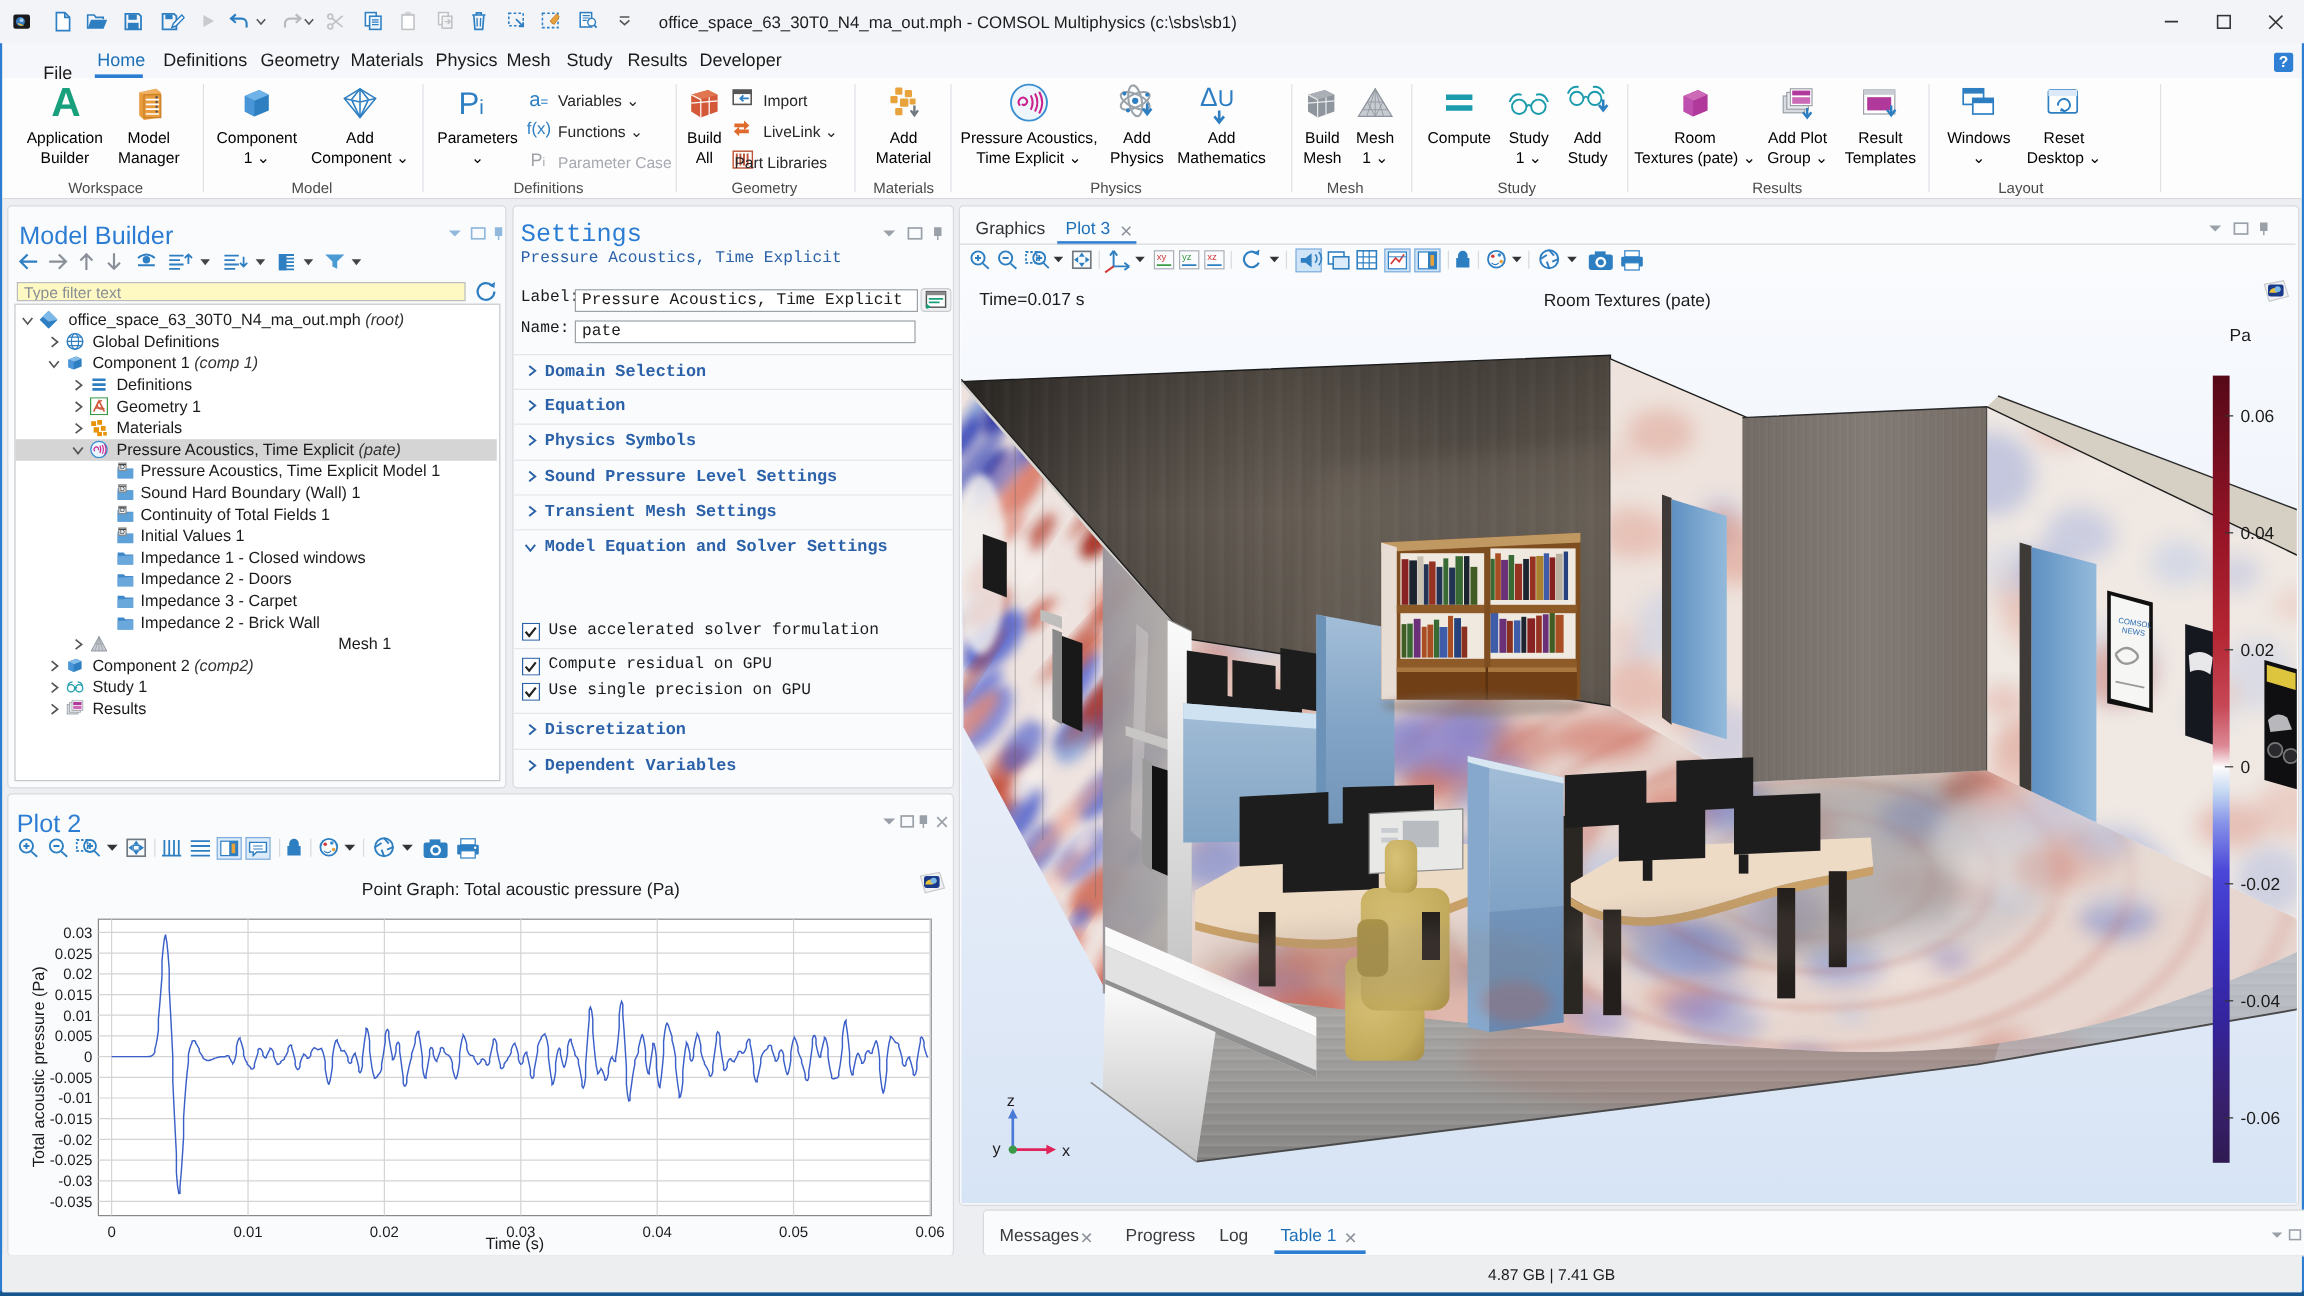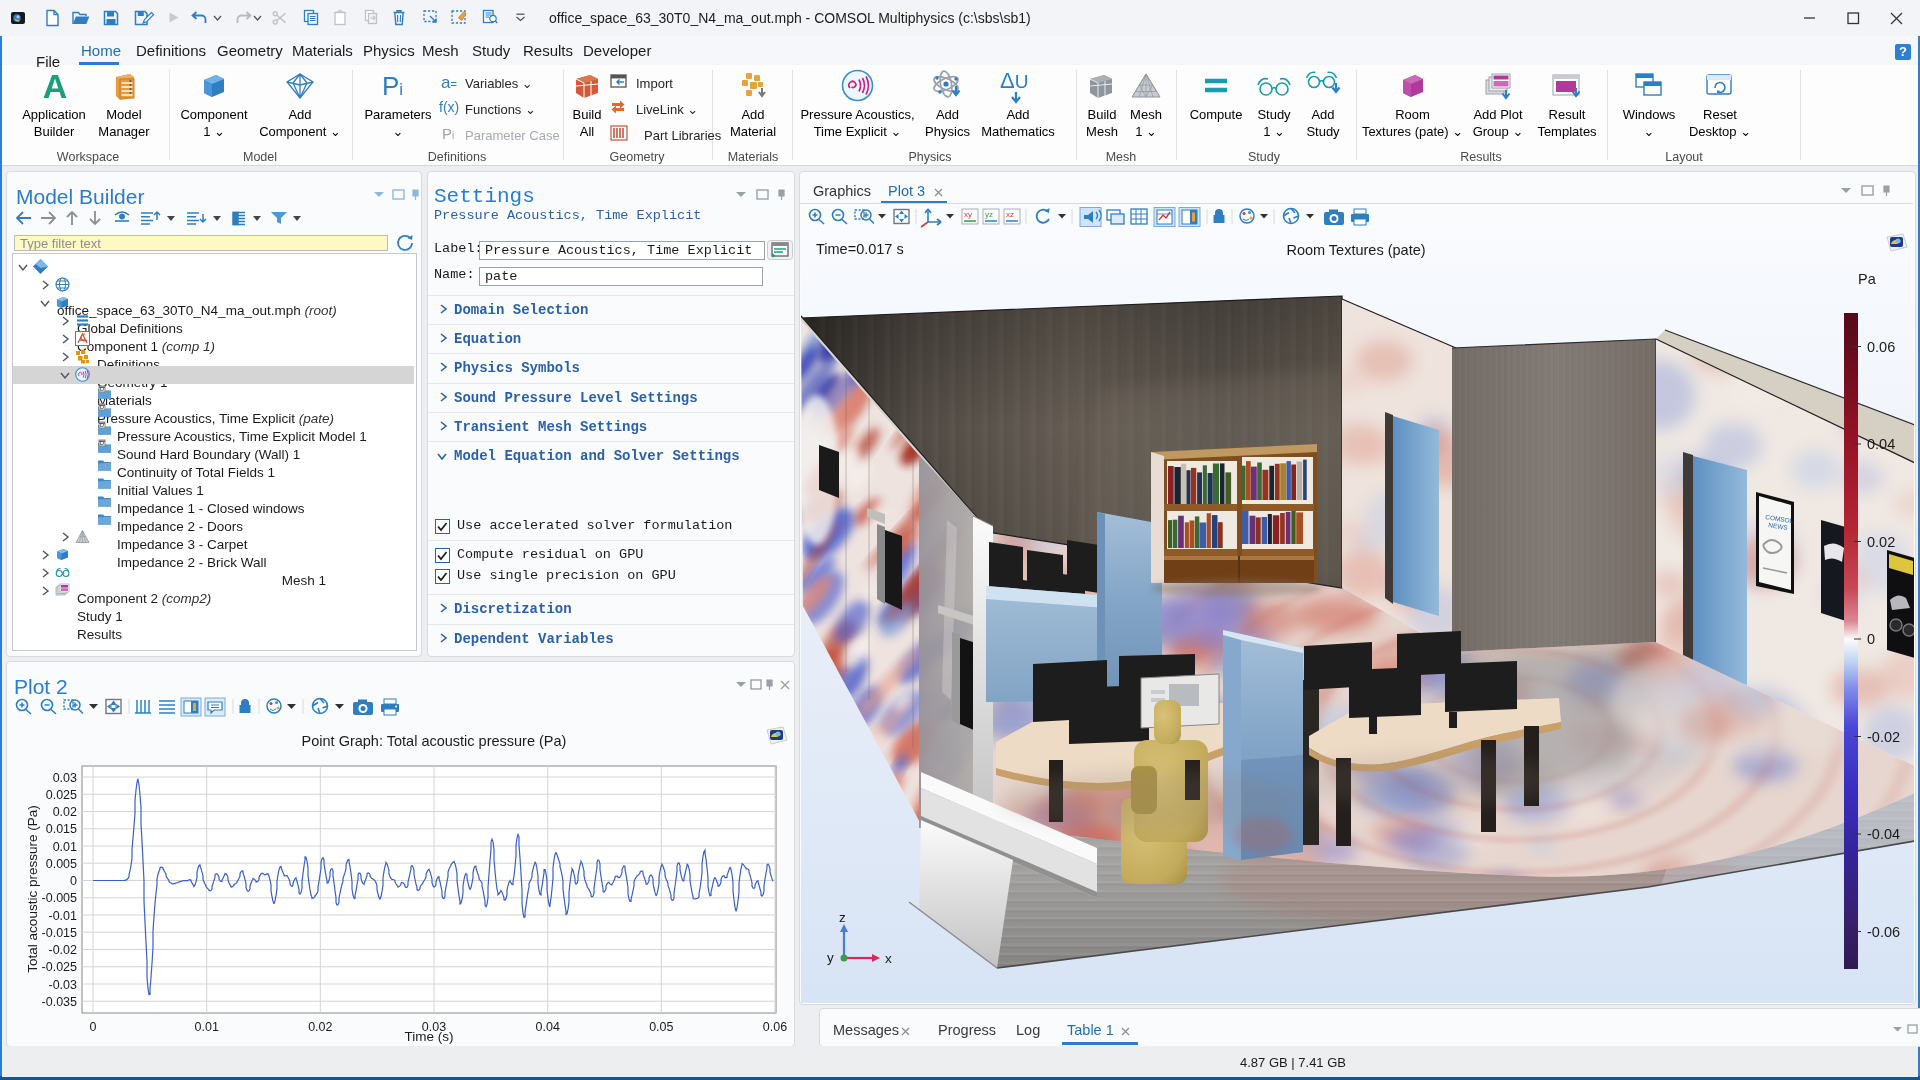--- a/index.html
+++ b/index.html
@@ -10,21 +10,21 @@
 #ribbon{left:2px;top:65px;width:1916px;height:100px;background:#fdfdfe;border-bottom:1px solid #d5d7db;}
 .tab{position:absolute;top:42px;font-size:15px;color:#1b1b1b;}
 .rgl{position:absolute;top:85px;font-size:12.5px;color:#4a4a4a;text-align:center;transform:translateX(-50%);}
 .rdiv{position:absolute;top:5px;height:90px;width:1px;background:#e0e2e6;}
 .ritem{position:absolute;text-align:center;font-size:13px;color:#000000;line-height:16.5px;}
 .rsm{position:absolute;font-size:13px;color:#262626;}
 .sideborder{background:#2d7dd2;}
 #mainbg{left:2px;top:166px;width:1916px;height:911px;background:#eceef1;}
 .panel{position:absolute;background:#fafbfd;border:1px solid #d8dade;border-radius:4px;}
 input.flt{position:absolute;border:1px solid #b9bcc2;background:#fef9c3;font-size:13px;color:#8a8f96;padding:0 5px;font-family:"Liberation Sans",sans-serif;}
-.trow{position:absolute;left:0;width:100%;height:18px;font-size:13.5px;color:#1b1b1b;white-space:nowrap;margin-top:44px;}
+.trow{position:absolute;left:0;width:100%;height:18px;font-size:13.5px;color:#1b1b1b;white-space:nowrap;}
 .trow i{font-style:italic;color:#333;}
 .sect{position:absolute;font-size:14px;color:#2b61a8;font-weight:700;}
 .sdiv{position:absolute;left:0;width:100%;height:1px;background:#e4e6ea;}
 .cbl{position:absolute;font-size:13.5px;color:#1b1b1b;}
 text{font-family:"Liberation Sans",sans-serif;}
 </style>
 </head>
 <body>
 
 <div class="abs" style="left:0;top:0;width:1920px;height:2px;background:#2d7dd2;"></div>
@@ -243,21 +243,21 @@
 <div class="rsm" style="left:636px;top:37px;">LiveLink ⌄</div>
 <svg class="abs" style="left:610px;top:60px;" width="18" height="16" viewBox="0 0 18 16">
       <rect x="1" y="1" width="16" height="14" fill="#fff" stroke="#c0543a" stroke-width="1.2"></rect>
       <g stroke="#c0543a" stroke-width="1.6">
         <line x1="4" y1="3" x2="4" y2="13"></line>
         <line x1="7" y1="3" x2="7" y2="13"></line>
         <line x1="10" y1="3" x2="10" y2="13"></line>
         <line x1="13" y1="3" x2="13" y2="13"></line>
       </g>
     </svg>
-<div class="rsm" style="left:644px;top:63px;text-align:center;">Part Libraries</div>
+<div class="rsm" style="left:612px;top:63px;text-align:center;">Part Libraries</div>
 
 <div class="ritem" style="left:718px;top:42px;width:70px;">Add<br>Material</div>
 <svg class="abs" style="left:738px;top:5px;" width="32" height="32" viewBox="0 0 32 32">
 <g fill="#e8a33c">
         <rect x="8" y="3" width="6" height="6" rx="1"></rect>
         <rect x="16" y="5" width="6" height="6" rx="1"></rect>
         <rect x="4" y="10" width="6" height="6" rx="1"></rect>
         <rect x="12" y="12" width="7" height="7" rx="1"></rect>
         <rect x="20" y="12" width="5" height="5" rx="1"></rect>
         <rect x="8" y="20" width="6" height="6" rx="1"></rect>

